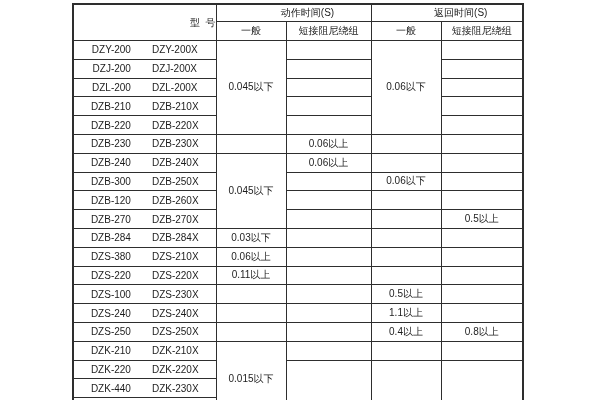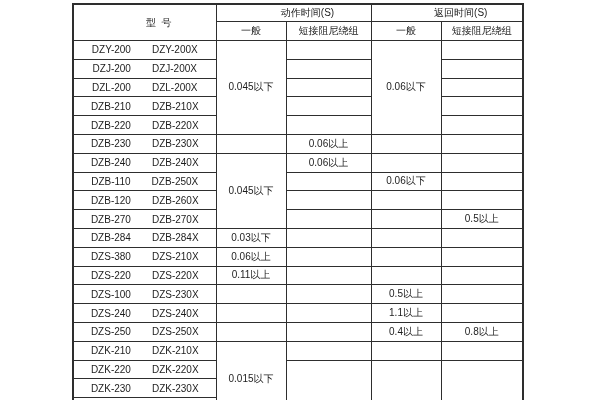--- a/index.html
+++ b/index.html
@@ -34,21 +34,21 @@
     font-weight: normal;
     color: #1c1c1c;
     text-align: center;
     vertical-align: middle;
     overflow: hidden;
     white-space: nowrap;
   }
   .spec-table thead tr.h1 th { height: 16px; padding-left: 28px; }
   .spec-table thead tr.h2 th { height: 18px; margin-left: 20px; }
   .spec-table tbody td { height: 17.8px; }
-  th.model-h { white-space: pre; }
+  th.model-h { white-space: pre; text-align: right; }
   .model-name + .model-name { margin-left: 21px; }
 </style>
 </head>
 <body>
 
 <div class="page">
   <table class="spec-table">
     <colgroup>
       <col style="width:143px">
       <col style="width:70px">
@@ -105,21 +105,21 @@
           <td rowspan="1" class="value-cell"></td>
         </tr>
         <tr>
           <td class="model-cell"><span class="model-name">DZB-240</span><span class="model-name">DZB-240X</span></td>
           <td rowspan="4" class="value-cell">0.045以下</td>
           <td rowspan="1" class="value-cell">0.06以上</td>
           <td rowspan="1" class="value-cell"></td>
           <td rowspan="1" class="value-cell"></td>
         </tr>
         <tr>
-          <td class="model-cell"><span class="model-name">DZB-110</span><span class="model-name">DZB-250X</span></td>
+          <td class="model-cell"><span class="model-name">DZB-300</span><span class="model-name">DZB-250X</span></td>
           <td rowspan="1" class="value-cell"></td>
           <td rowspan="1" class="value-cell">0.06以下</td>
           <td rowspan="1" class="value-cell"></td>
         </tr>
         <tr>
           <td class="model-cell"><span class="model-name">DZB-120</span><span class="model-name">DZB-260X</span></td>
           <td rowspan="1" class="value-cell"></td>
           <td rowspan="1" class="value-cell"></td>
           <td rowspan="1" class="value-cell"></td>
         </tr>
@@ -178,20 +178,20 @@
           <td rowspan="1" class="value-cell"></td>
           <td rowspan="1" class="value-cell"></td>
         </tr>
         <tr>
           <td class="model-cell"><span class="model-name">DZK-220</span><span class="model-name">DZK-220X</span></td>
           <td rowspan="3" class="value-cell"></td>
           <td rowspan="3" class="value-cell"></td>
           <td rowspan="3" class="value-cell"></td>
         </tr>
         <tr>
-          <td class="model-cell"><span class="model-name">DZK-230</span><span class="model-name">DZK-230X</span></td>
+          <td class="model-cell"><span class="model-name">DZK-440</span><span class="model-name">DZK-230X</span></td>
         </tr>
         <tr>
           <td class="model-cell"></td>
         </tr>
       </tbody>
   </table>
 </div>
 
 </body></html>

